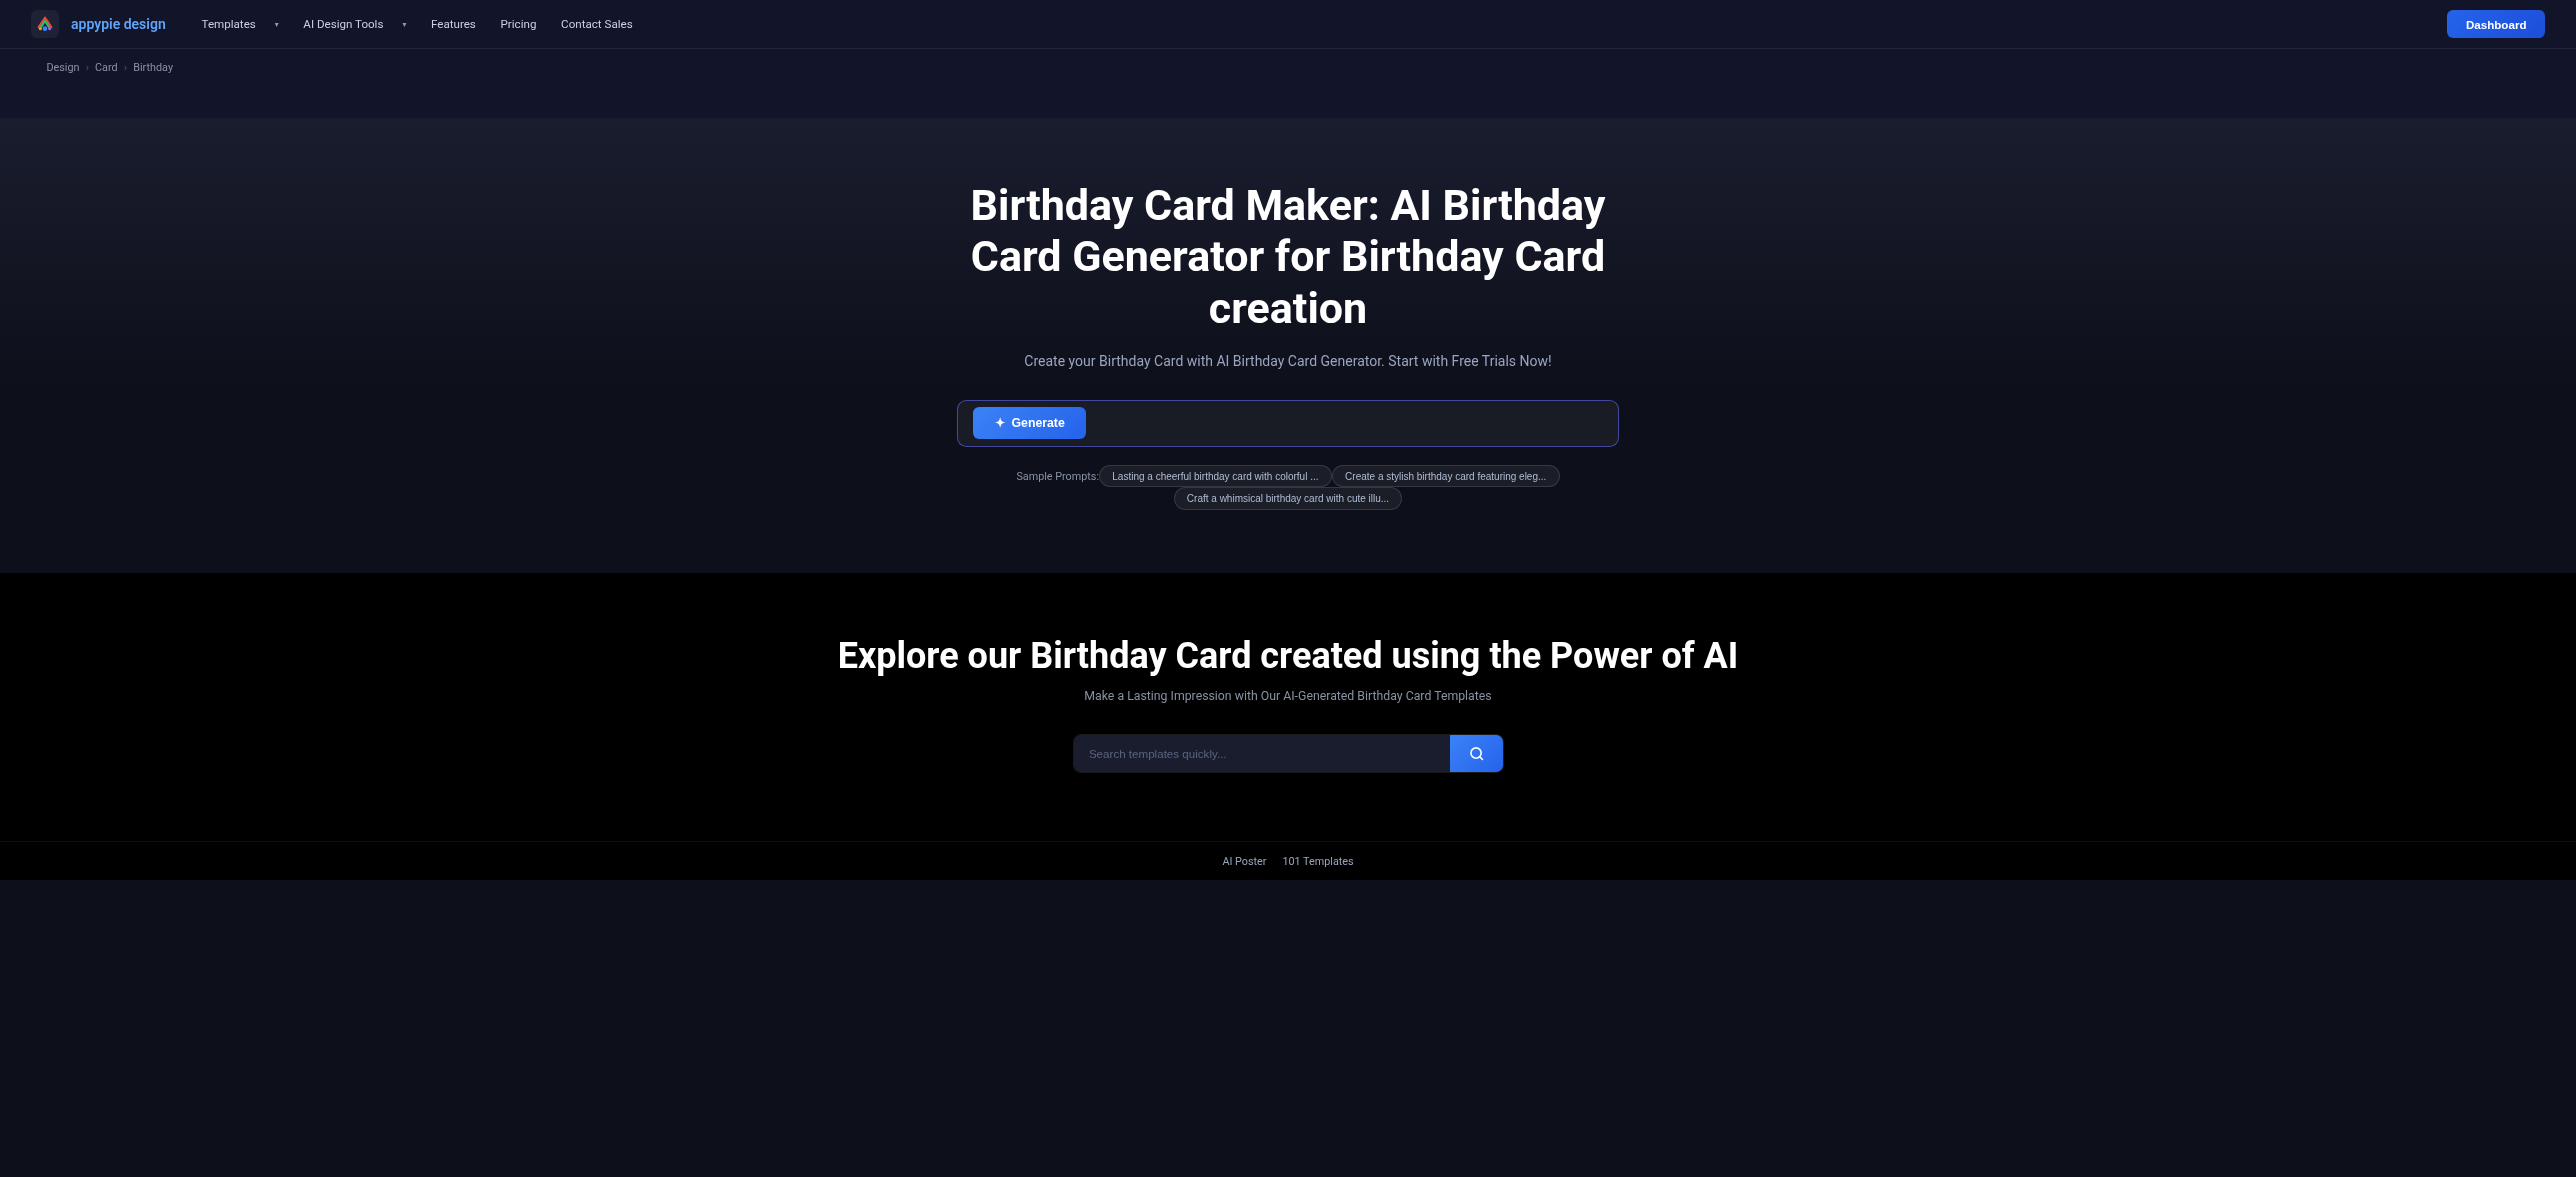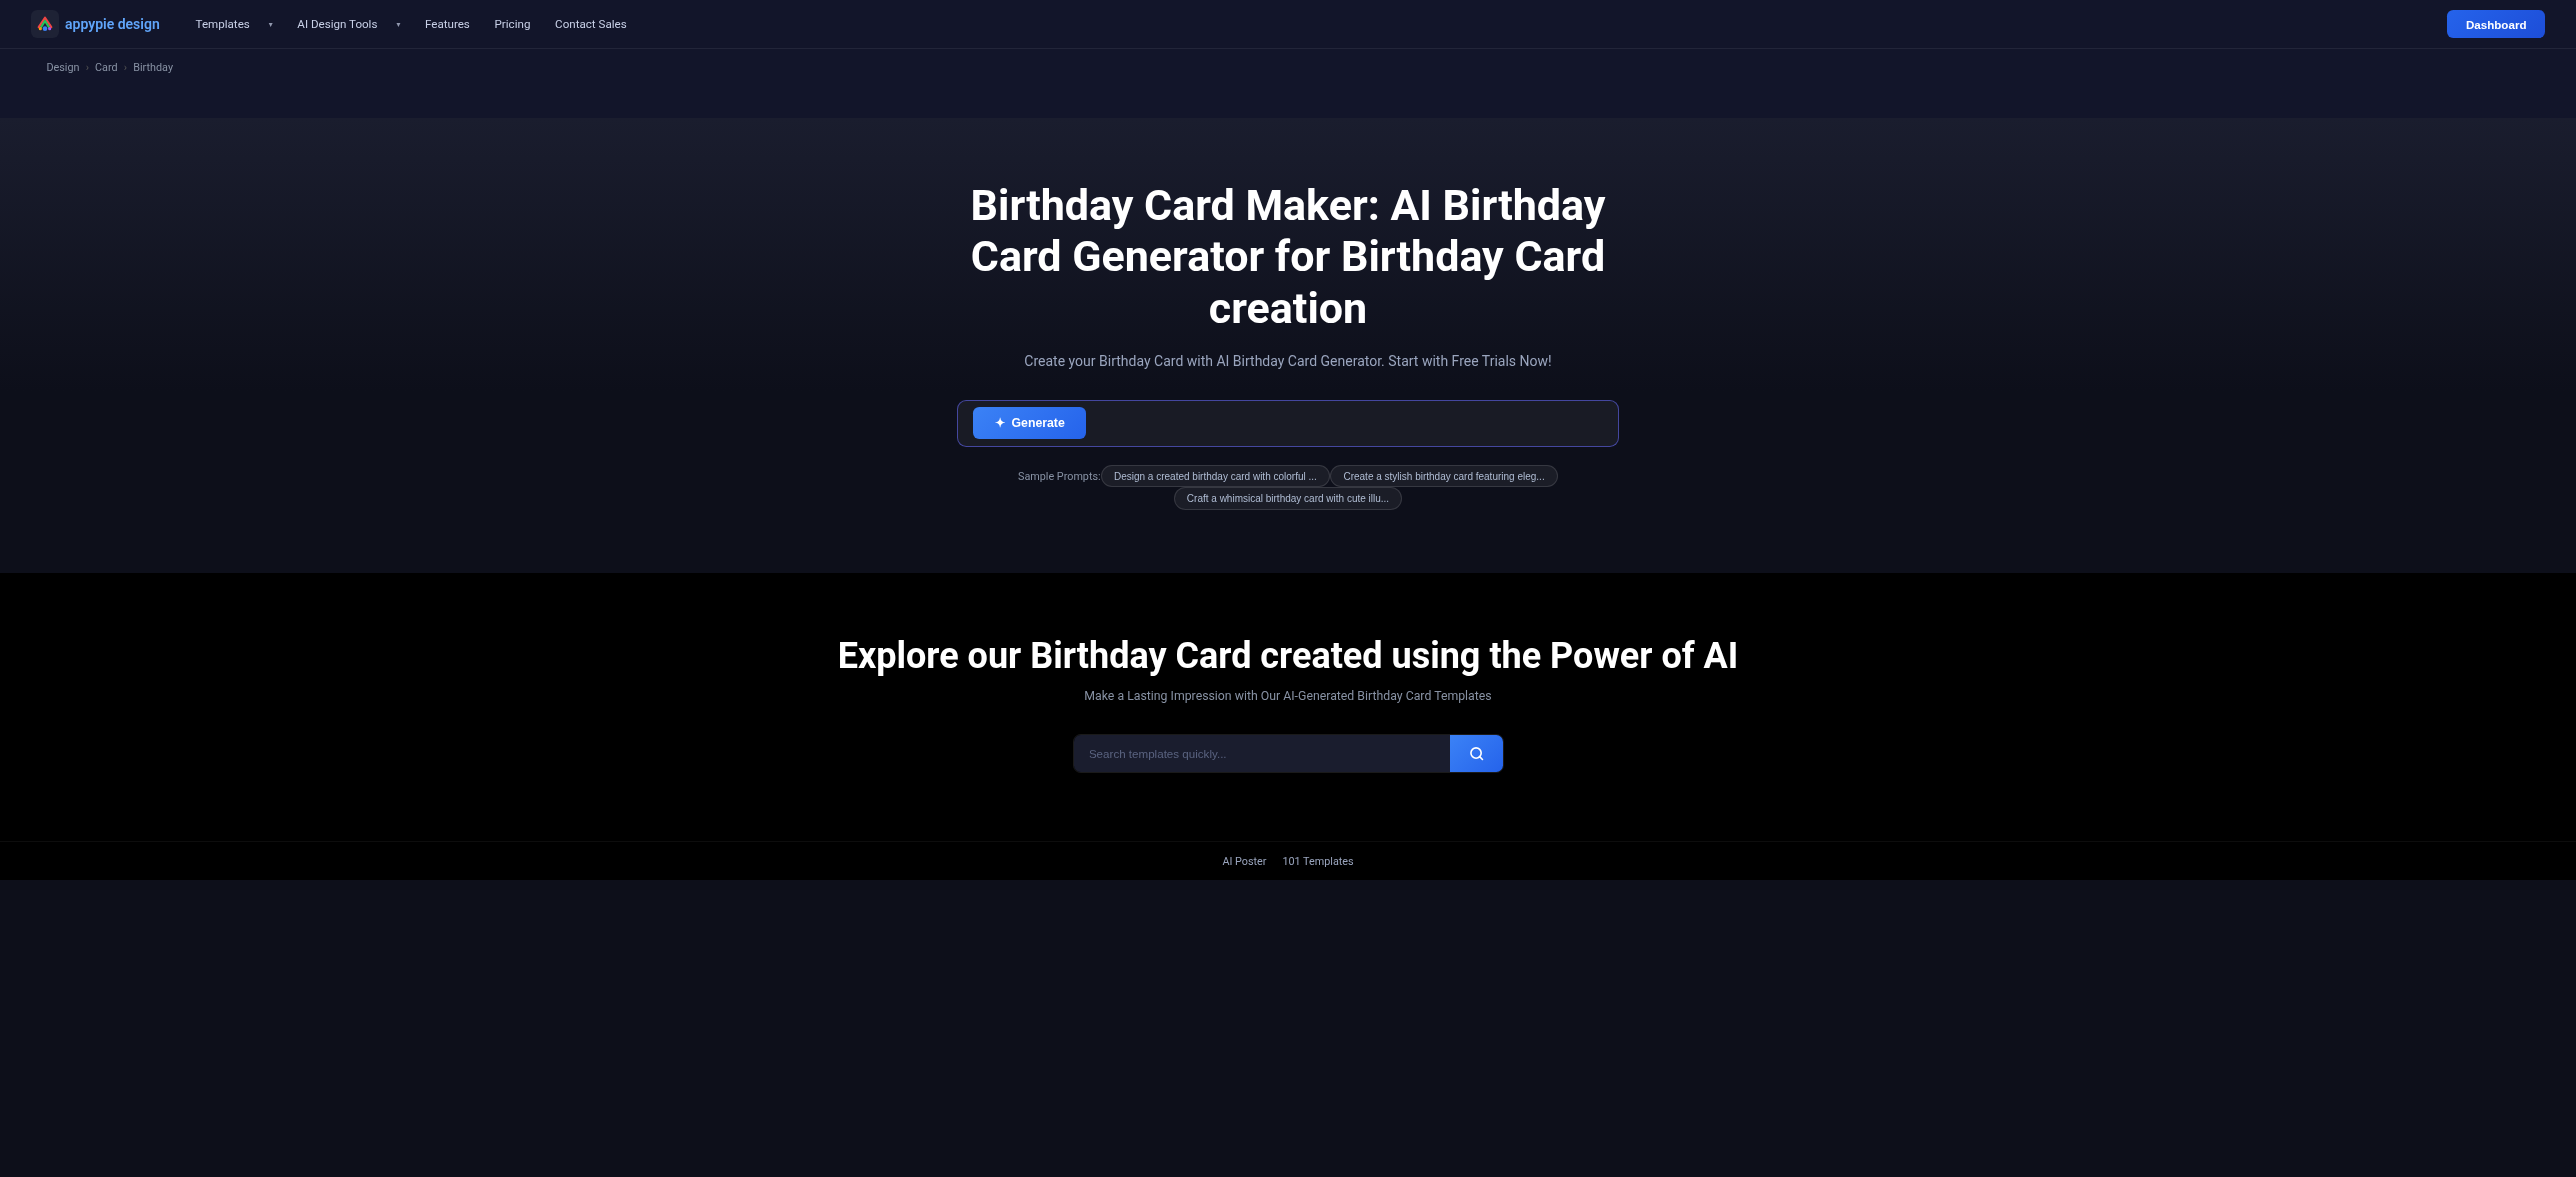--- a/index.html
+++ b/index.html
@@ -24,21 +24,21 @@
       z-index: 100;
     }
     .navbar-left {
       display: flex;
       align-items: center;
       gap: 25px;
     }
     .logo {
       display: flex;
       align-items: center;
-      gap: 6px;
+      gap: 12px;
       text-decoration: none;
     }
     .logo-icon {
       width: 28px;
       height: 28px;
     }
     .logo-text {
       font-size: 14px;
       font-weight: 600;
       color: #fff;
@@ -302,21 +302,21 @@
 
   <div class="generate-wrapper">
     <button class="generate-btn">
       <span class="sparkle-icon">✦</span>
       <span>Generate</span>
     </button>
   </div>
 
   <div class="sample-prompts">
     <span class="prompts-label">Sample Prompts:</span>
-    <button class="prompt-chip">Design a created birthday card with colorful ...</button>
+    <button class="prompt-chip">Lasting a cheerful birthday card with colorful ...</button>
     <button class="prompt-chip">Create a stylish birthday card featuring eleg...</button>
     <button class="prompt-chip">Craft a whimsical birthday card with cute illu...</button>
   </div>
 </section>
 
 <section class="explore-section">
   <h2 class="explore-title">Explore our Birthday Card created using the Power of AI</h2>
   <p class="explore-subtitle">Make a Lasting Impression with Our AI-Generated Birthday Card Templates</p>
 
   <div class="search-wrapper">

